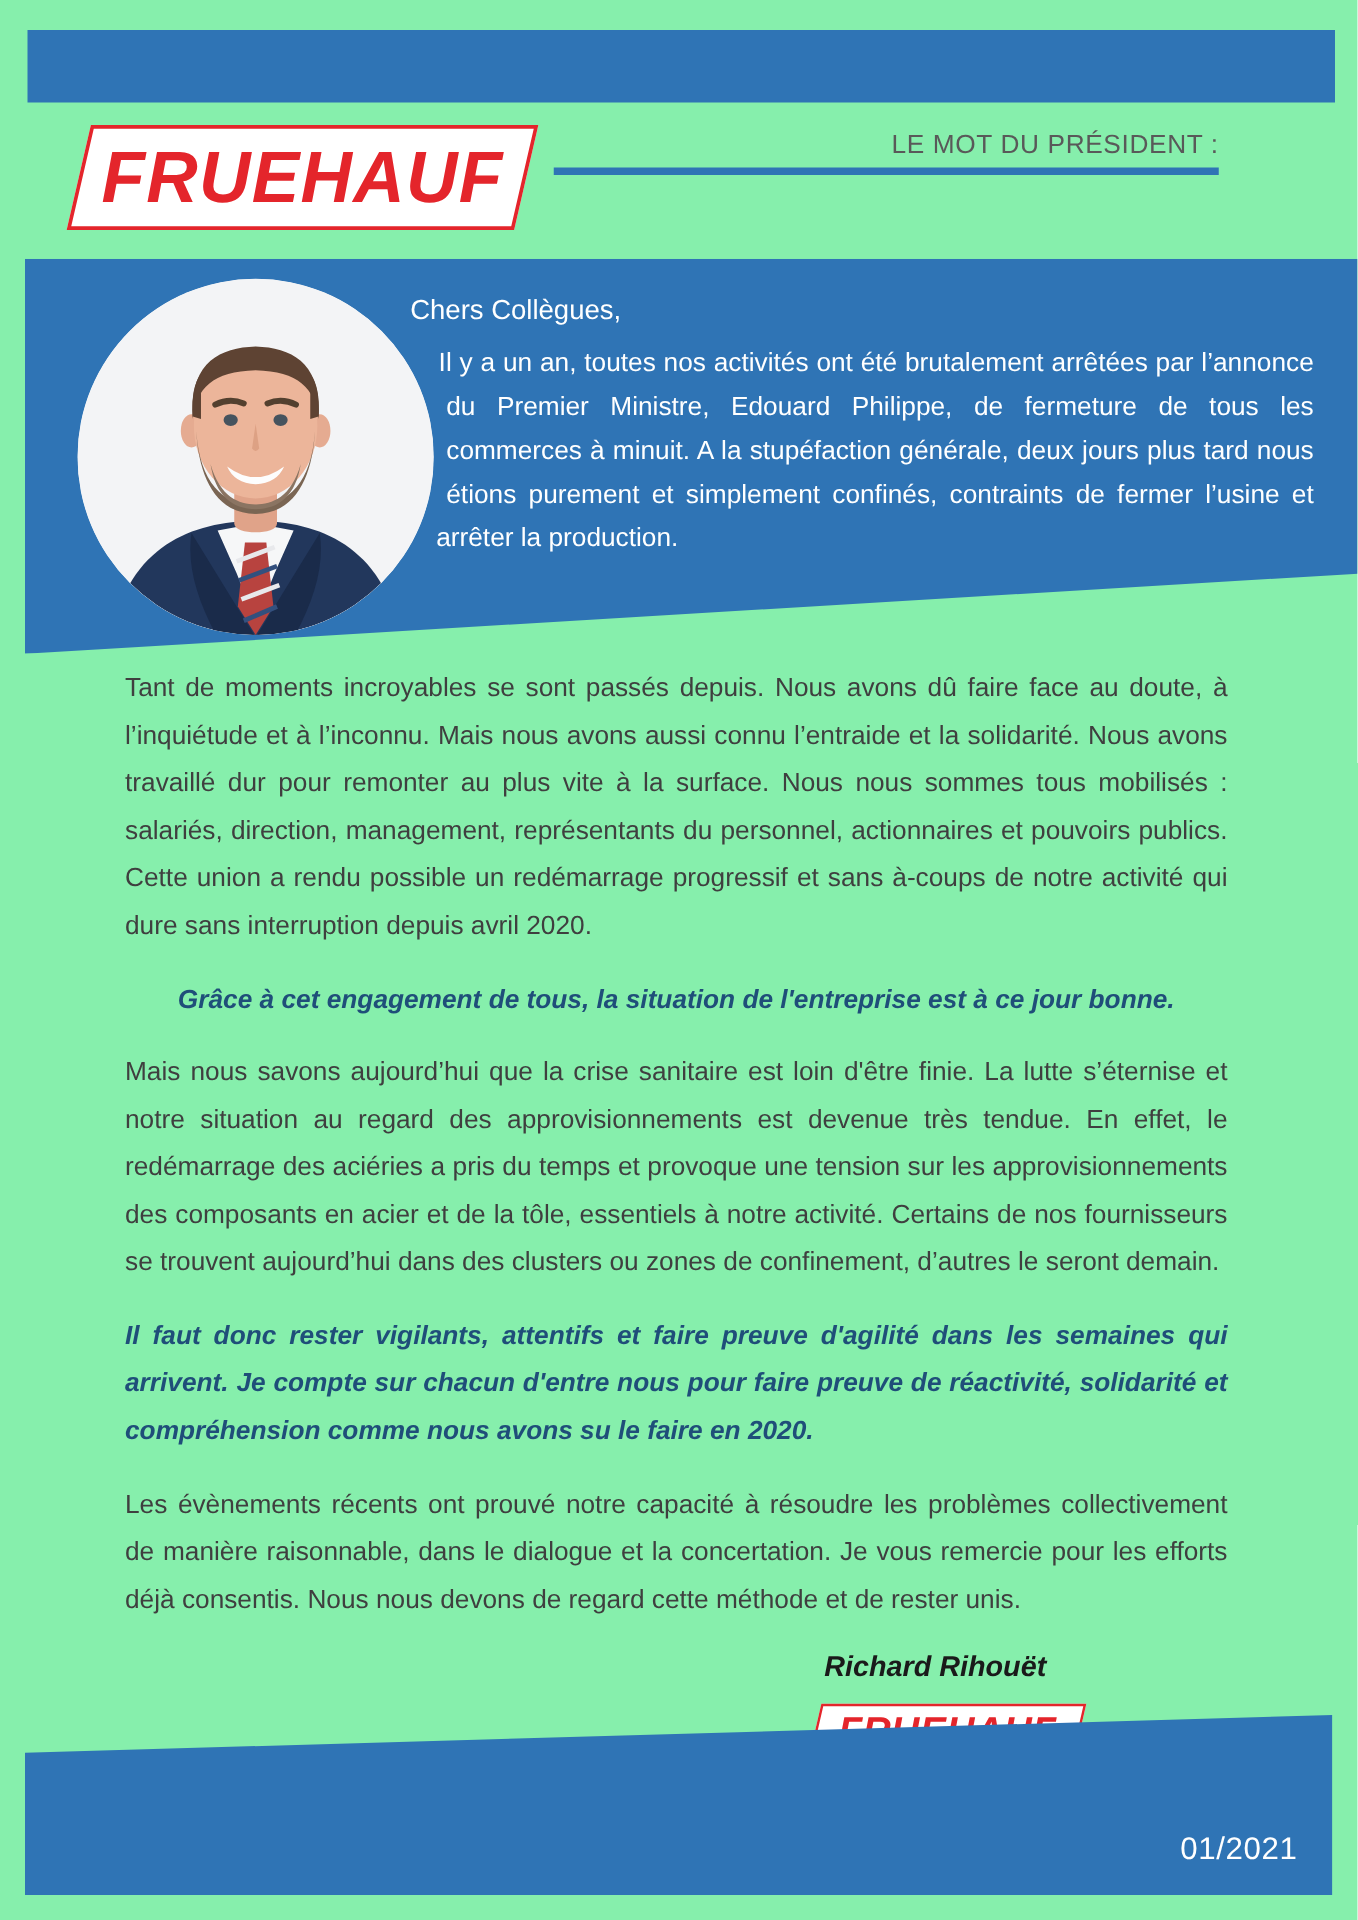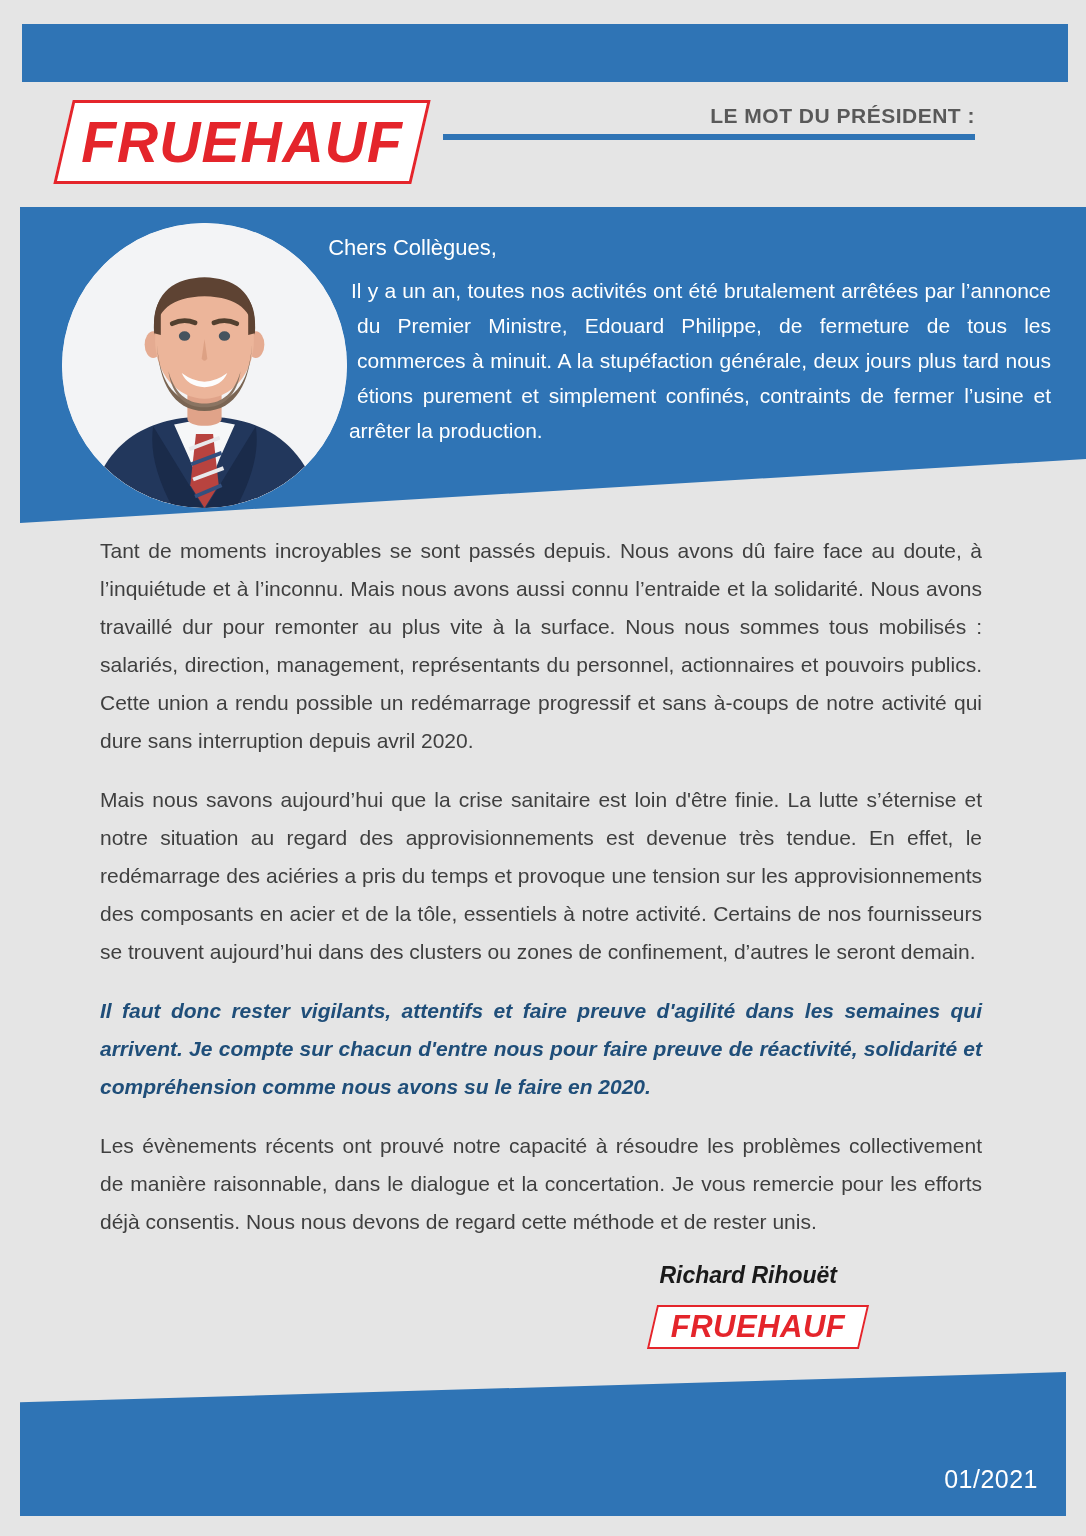--- a/index.html
+++ b/index.html
@@ -3,21 +3,21 @@
 <meta charset="utf-8">
 <style>
   * { margin: 0; padding: 0; box-sizing: border-box; }
   html, body { background: #ffffff; }
   body { font-family: "Liberation Sans", sans-serif; }
 
   .page {
     position: relative;
     width: 1086px;
     height: 1536px;
-    background: #e5e5e5;
+    background: #86efac;
     overflow: hidden;
     margin: 0 auto;
   }
 
   
   .topbar {
     position: absolute;
     left: 22px; top: 24px;
     width: 1046px; height: 58px;
     background: #2F74B5;
@@ -55,21 +55,21 @@
     text-align: right;
   }
   .title-line {
     display: flex;
     justify-content: flex-end;
     align-items: baseline;
     gap: 10px;
     white-space: nowrap;
   }
   .title-prefix {
-    font-weight: bold;
+    font-weight: normal;
     font-size: 21px;
     letter-spacing: 0.5px;
     color: #595959;
   }
   .title-main {
     font-weight: bold;
     font-size: 50px;
     letter-spacing: 1px;
     color: #595959;
     line-height: 1;
@@ -263,20 +263,21 @@
           <path d="M150,122 L147,143 Q150,147 153,143 Z" fill="#dda184"></path>
         </g>
       </svg>
     </div>
     <p class="hero-greeting">Chers Collègues,</p>
     <p class="hero-paragraph">Il y a un an, toutes nos activités ont été brutalement arrêtées par l’annonce du Premier Ministre, Edouard Philippe, de fermeture de tous les commerces à minuit. A la stupéfaction générale, deux jours plus tard nous étions purement et simplement confinés, contraints de fermer l’usine et arrêter la production.</p>
   </section>
 
   <main class="body-col">
     <p class="para">Tant de moments incroyables se sont passés depuis. Nous avons dû faire face au doute, à l’inquiétude et à l’inconnu. Mais nous avons aussi connu l’entraide et la solidarité. Nous avons travaillé dur pour remonter au plus vite à la surface. Nous nous sommes tous mobilisés : salariés, direction, management, représentants du personnel, actionnaires et pouvoirs publics. Cette union a rendu possible un redémarrage progressif et sans à-coups de notre activité qui dure sans interruption depuis avril 2020.</p>
+    <p class="pull-quote-center">Grâce à cet engagement de tous, la situation de l'entreprise est à ce jour bonne.</p>
     <p class="para">Mais nous savons aujourd’hui que la crise sanitaire est loin d'être finie. La lutte s’éternise et notre situation au regard des approvisionnements est devenue très tendue. En effet, le redémarrage des aciéries a pris du temps et provoque une tension sur les approvisionnements des composants en acier et de la tôle, essentiels à notre activité. Certains de nos fournisseurs se trouvent aujourd’hui dans des clusters ou zones de confinement, d’autres le seront demain.</p>
     <p class="pull-quote">Il faut donc rester vigilants, attentifs et faire preuve d'agilité dans les semaines qui arrivent. Je compte sur chacun d'entre nous pour faire preuve de réactivité, solidarité et compréhension comme nous avons su le faire en 2020.</p>
     <p class="para">Les évènements récents ont prouvé notre capacité à résoudre les problèmes collectivement de manière raisonnable, dans le dialogue et la concertation. Je vous remercie pour les efforts déjà consentis. Nous nous devons de regard cette méthode et de rester unis.</p>
     <p class="signature">Richard Rihouët</p>
     <div class="small-logo-frame">
       <span class="small-logo-text">FRUEHAUF</span>
     </div>
   </main>
 
   <footer class="footer">

